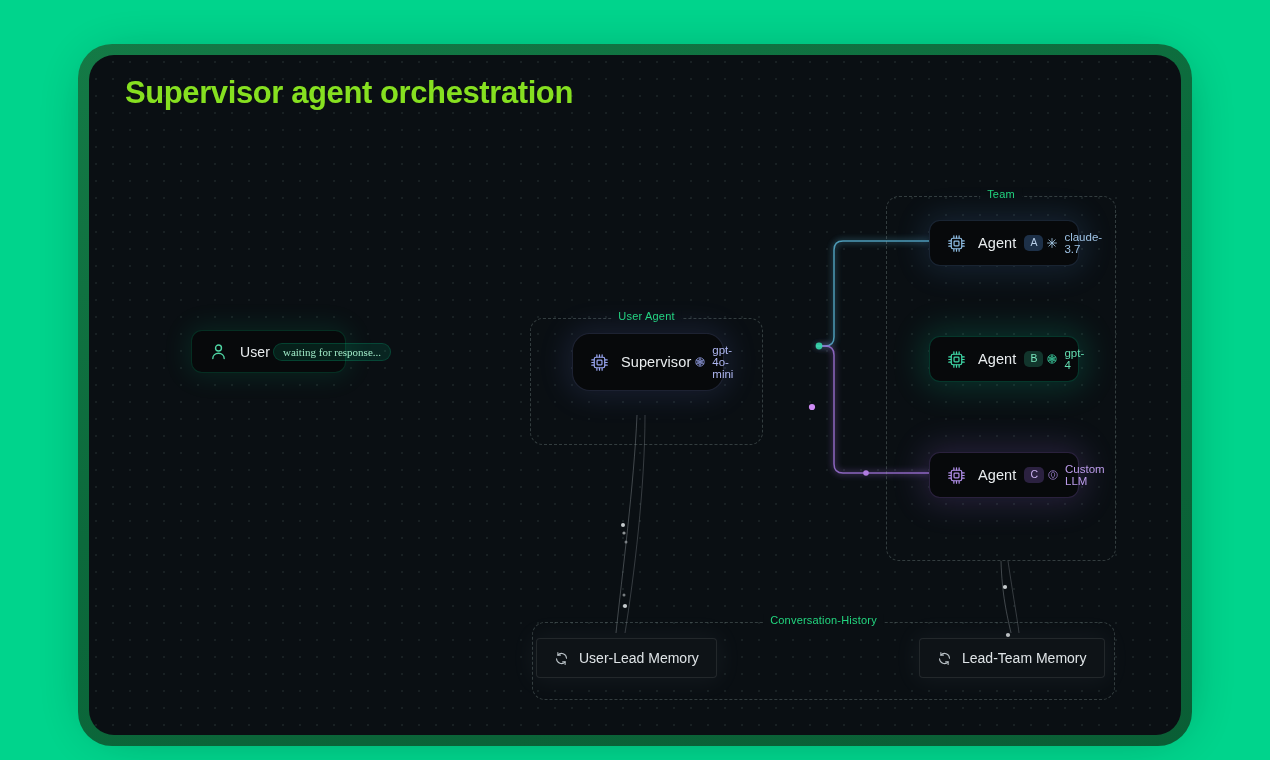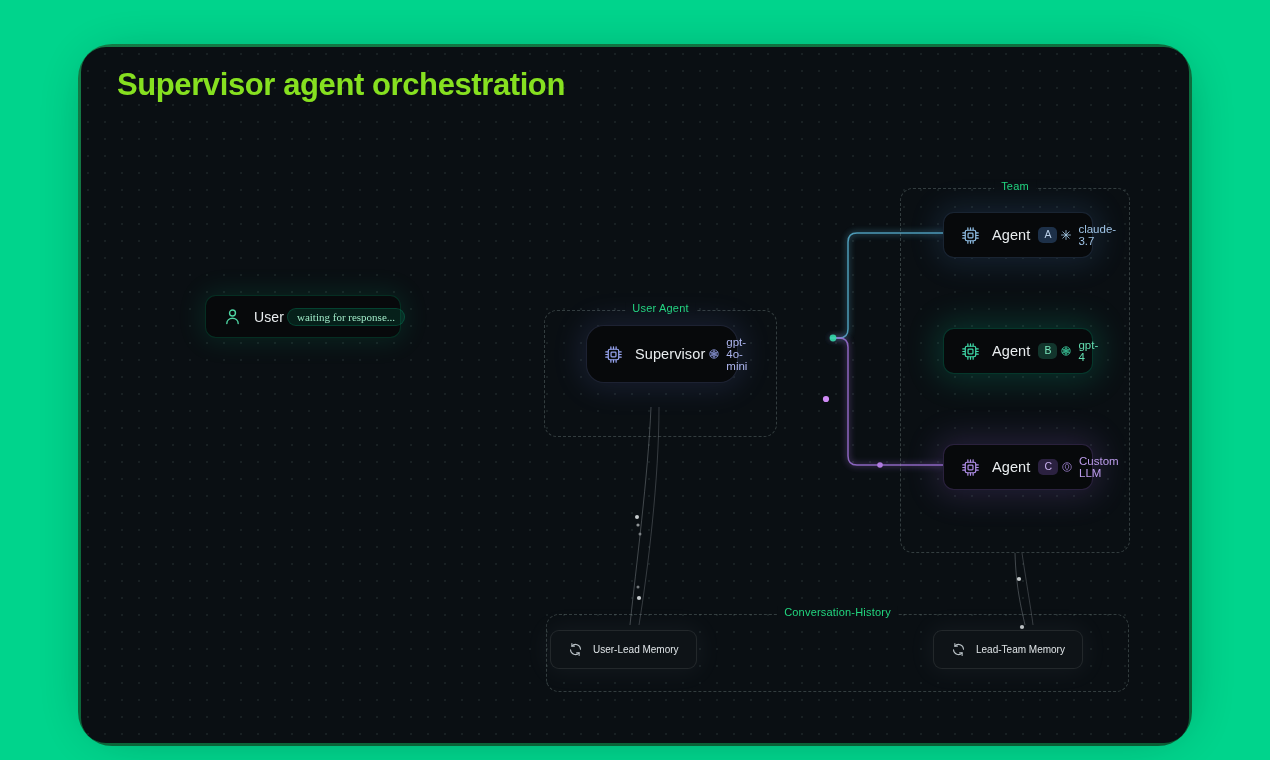--- a/index.html
+++ b/index.html
@@ -15,21 +15,21 @@
   #frame-shadow{
     position:absolute; left:92px; top:62px; width:1090px; height:670px;
     border-radius:30px; background:#000; opacity:.30;
     filter:blur(26px);
   }
   #frame{
     position:absolute; left:78px; top:44px; width:1114px; height:702px;
     border-radius:34px;
     background:linear-gradient(160deg,#15措0 0%,#0c6a3c 45%,#0a5c34 100%);
     background:linear-gradient(160deg,#147a46 0%,#0c6a3c 45%,#0a5e35 100%);
-    padding:3px;
+    padding:11px;
   }
   #screen{
     position:relative; width:100%; height:100%;
     border-radius:25px; overflow:hidden;
     background:#0a0f13;
     background-image:
       radial-gradient(circle at 1px 1px, rgba(120,150,140,.13) 1px, transparent 1.2px);
     background-size:17px 17px;
     background-position:6px 6px;
   }
@@ -39,21 +39,21 @@
   #page-title{
     font-size:31px; font-weight:bold; letter-spacing:-0.4px;
     color:#86e020; line-height:1.15;
   }
   #page-subtitle{
     margin-top:13px; font-size:15.5px; line-height:1.56;
     color:#c2c9cc; letter-spacing:.1px; max-width:600px;
   }
 
   
-  #canvas{ position:absolute; inset:0;margin-left:22px; }
+  #canvas{ position:absolute; inset:0; }
   #edges{ position:absolute; inset:0; width:1092px; height:680px; }
 
   
   .group{
     position:absolute; border:1px dashed rgba(150,170,165,.30);
     border-radius:13px;
   }
   .group-label{
     position:absolute; top:-9px; left:50%; transform:translateX(-50%);
     background:#0a0f13; padding:0 7px;
@@ -74,21 +74,21 @@
   .node .name{ font-size:14.5px; color:#e9edef; letter-spacing:.1px; }
   .node .row2{ display:flex; align-items:center; gap:6px; font-size:11.5px; }
   .badge{
     font-size:10.5px; padding:1.5px 6px; border-radius:5px; line-height:1.3;
   }
   .nicon{ width:21px; height:21px; flex:0 0 21px; }
   .micon{ width:12px; height:12px; flex:0 0 12px; }
 
   
   #node-user{
-    left:102px; top:248px; width:196px;
+    left:102px; top:275px; width:155px;
     box-shadow:0 0 26px 4px rgba(0,214,140,.11);
     border-color:rgba(0,214,140,.18);
   }
   #node-user .name{ font-size:14px; }
   .pill{
     font-size:11px; color:#9fe8c6; background:rgba(0,180,120,.14);
     border:1px solid rgba(0,200,140,.20);
     padding:2px 9px; border-radius:10px; white-space:nowrap;font-family:Liberation Serif, serif;
   }
 
@@ -123,23 +123,23 @@
     box-shadow:0 0 32px 6px rgba(160,110,235,.18);
     border-color:rgba(170,120,240,.22);
   }
   #node-c .badge{ background:#2b2140; color:#c9b0ee; }
   #node-c .row2{ color:#bb9bea; }
 
   
   .memnode{
     position:absolute; display:flex; align-items:center; gap:10px;
     background:#0e1317; border:1px solid rgba(255,255,255,.09);
-    border-radius:9px; padding:11px 17px;
+    border-radius:4px; padding:11px 17px;
     box-shadow:0 0 24px 4px rgba(190,200,210,.055);
-    color:#dfe4e7; font-size:10px;
+    color:#dfe4e7; font-size:14px;
   }
   #mem-left{ left:447px; top:583px; }
   #mem-right{ left:830px; top:583px; }
   .memnode svg{ width:15px; height:15px; flex:0 0 15px; }
 </style>
 </head>
 <body>
 
 <div id="stage">
 

